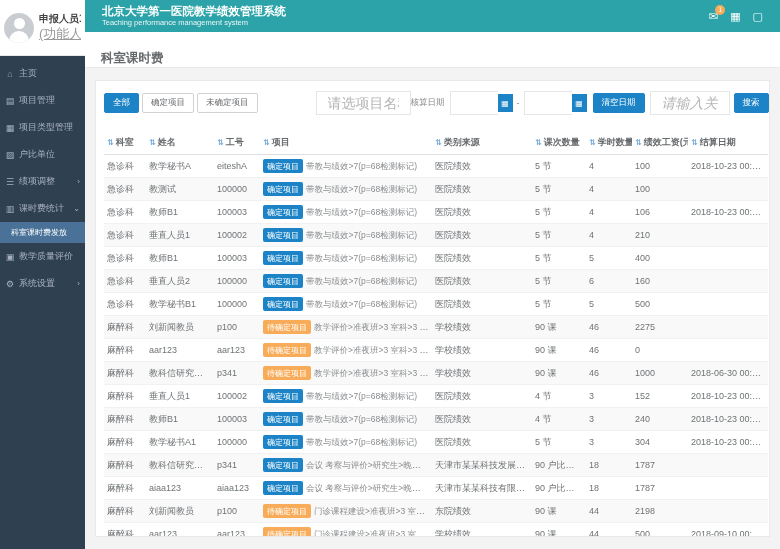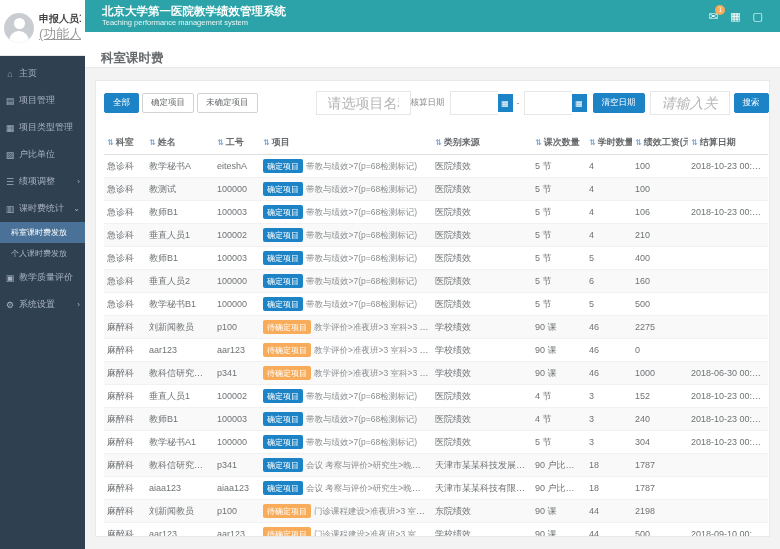--- a/index.html
+++ b/index.html
@@ -102,21 +102,20 @@
         <span class="nav-icon">☰</span>
         <span class="nav-label">绩项调整</span>
         <span class="nav-arrow">›</span>
       </div>
       <div class="nav-item">
         <span class="nav-icon">▥</span>
         <span class="nav-label">课时费统计</span>
         <span class="nav-arrow">⌄</span>
       </div>
       <div class="nav-subitem active">科室课时费发放</div>
-      <div class="nav-subitem">个人课时费发放</div>
       <div class="nav-item">
         <span class="nav-icon">▣</span>
         <span class="nav-label">教学质量评价</span>
       </div>
       <div class="nav-item">
         <span class="nav-icon">⚙</span>
         <span class="nav-label">系统设置</span>
         <span class="nav-arrow">›</span>
       </div>
     </nav>

